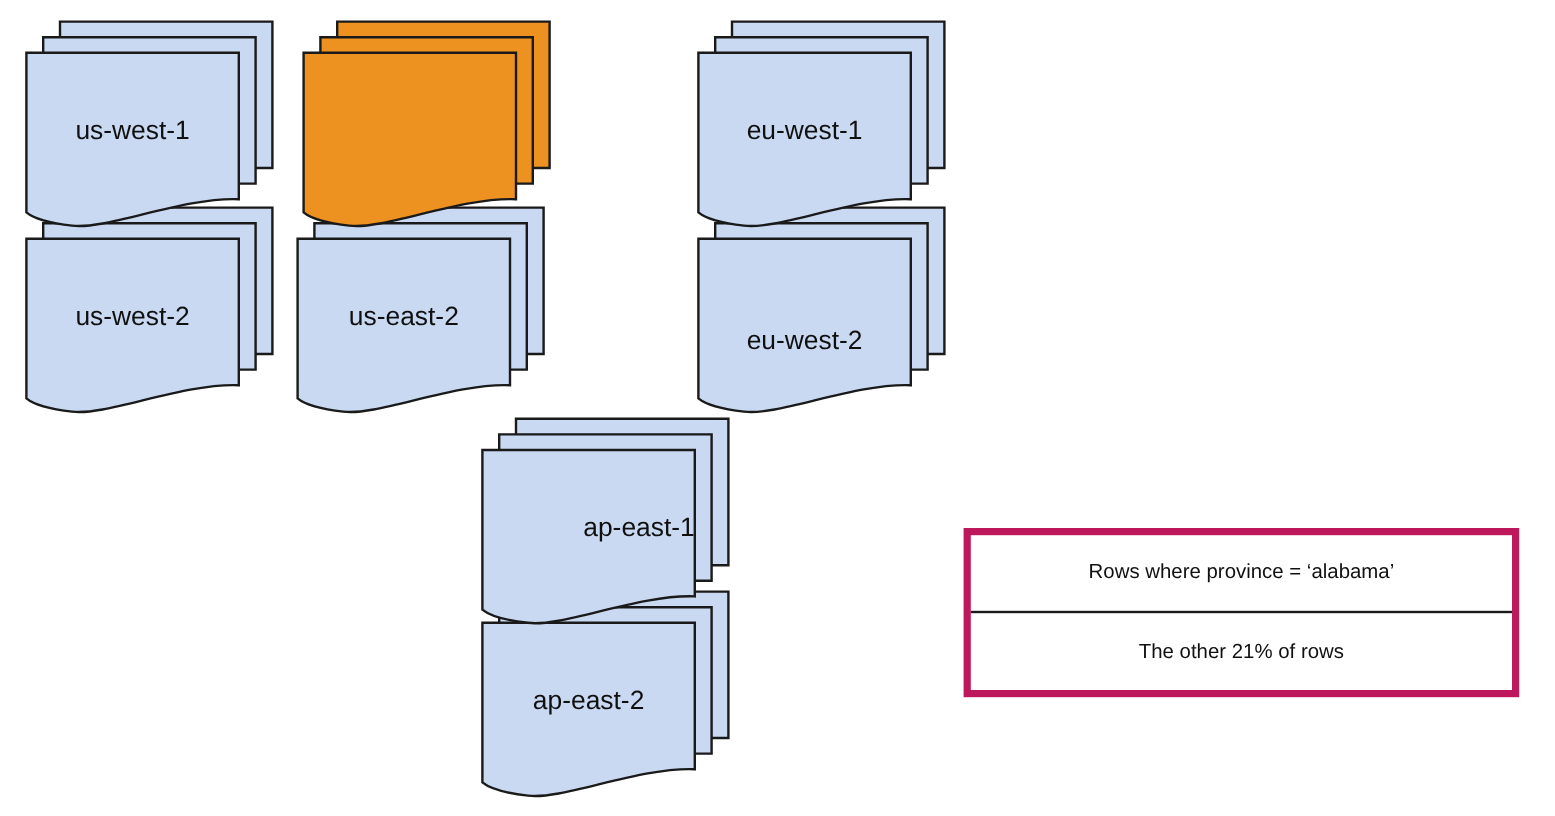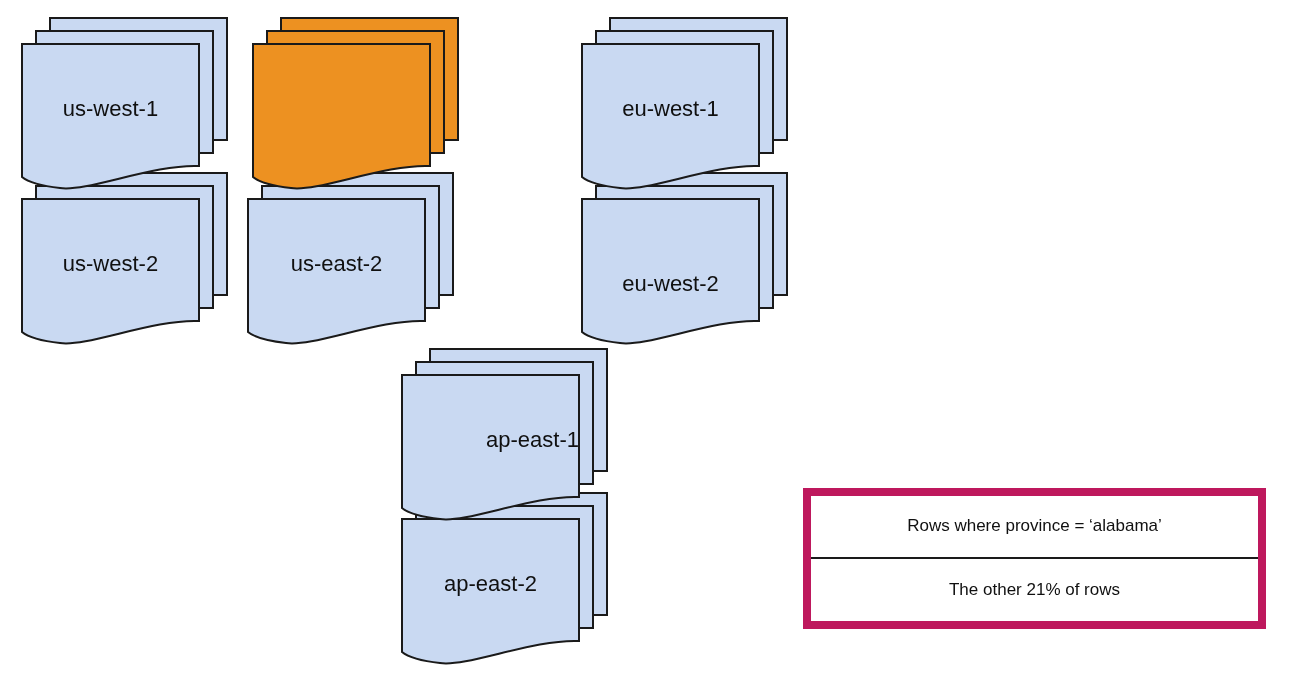--- a/index.html
+++ b/index.html
@@ -44,25 +44,24 @@
     text-align: center;
     pointer-events: none;
   }
   
   .legend {
     position: absolute;
     left: 803px;
     top: 440px;
     width: 463px;
     height: 141px;
-    border: 8px solid #be185d;
+    border: 6px solid #be185d;
     box-sizing: border-box;
     display: flex;
     flex-direction: column;
-    margin-top: 48px;
   }
   .legend-row {
     flex: 1 1 50%;
     display: flex;
     align-items: center;
     justify-content: center;
     font-size: 17px;
     color: #101010;
     box-sizing: border-box;
   }

